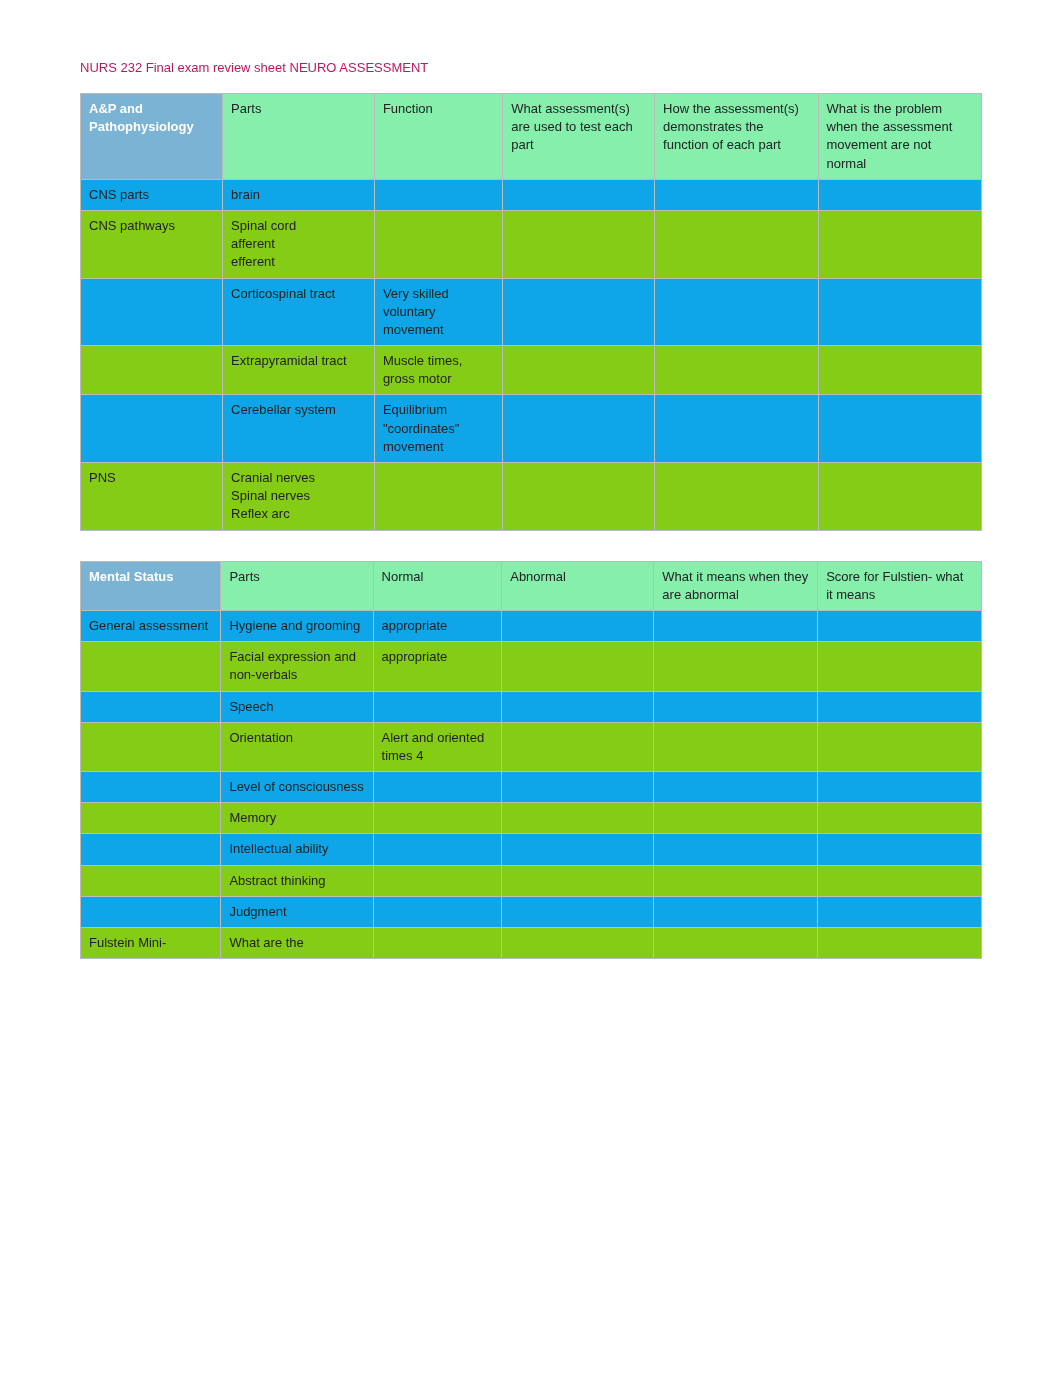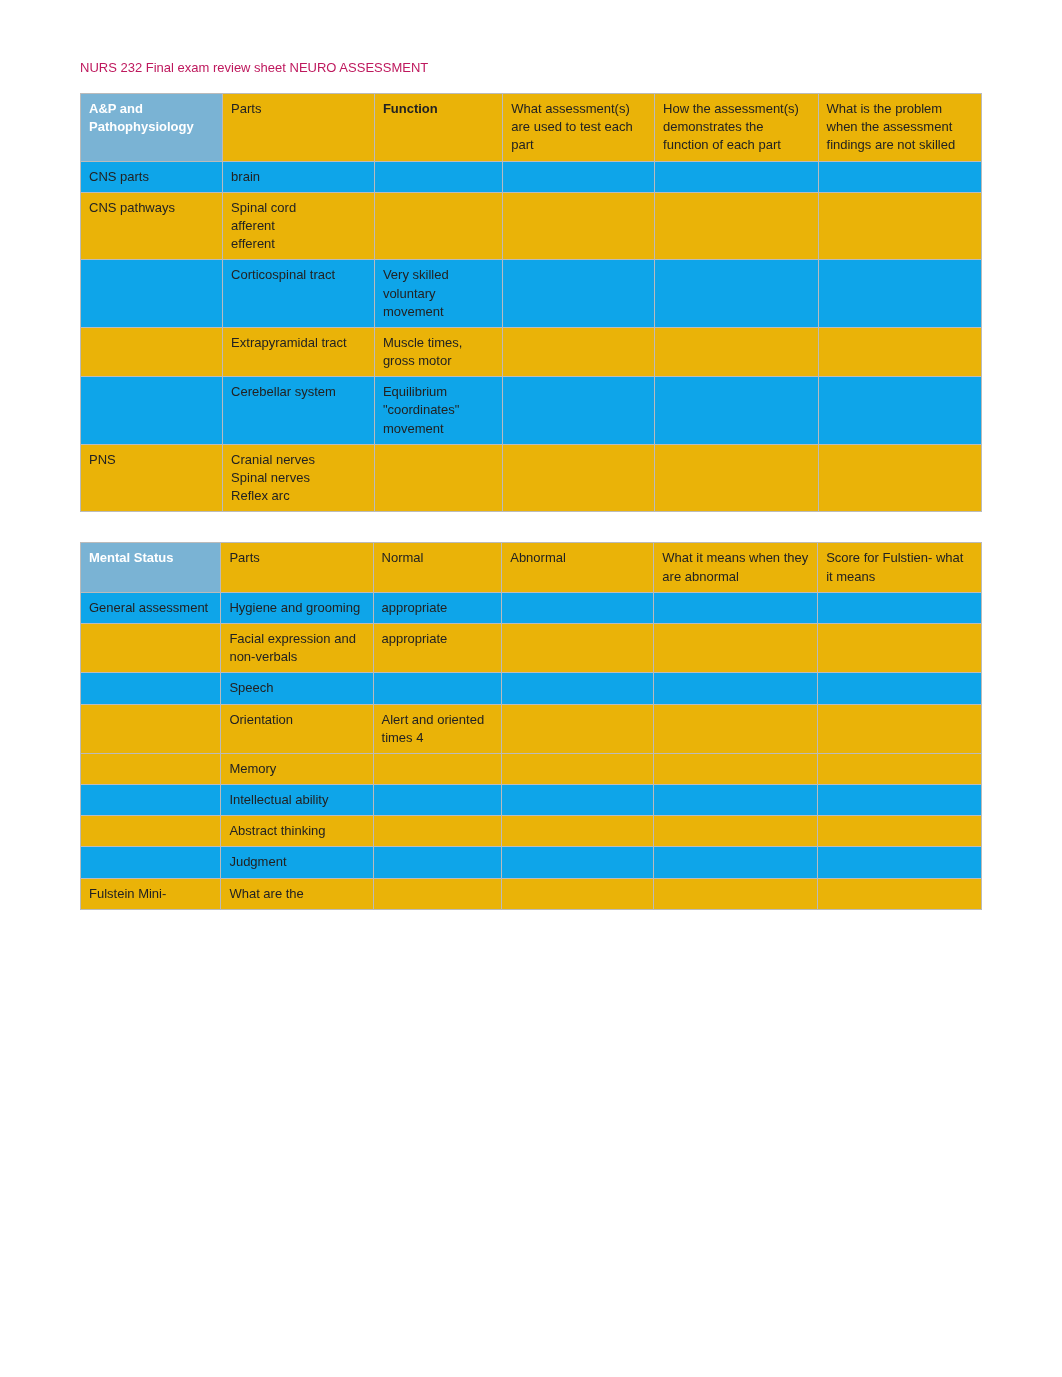--- a/index.html
+++ b/index.html
@@ -27,45 +27,45 @@
       vertical-align: top;
       font-size: 13px;
       line-height: 1.4;
     }
     .header-blue {
       background-color: #7ab3d4;
       color: #fff;
       font-weight: bold;
     }
     .header-plain {
-      background-color: #eab308;
+      background-color: #86efac;
       font-weight: normal;
     }
     .row-light {
-      background-color: #eab308;
+      background-color: #84cc16;
       padding-left: 36px;
     }
     .row-white {
       background-color: #0ea5e9;
     }
   </style>
 </head>
 <body>
 
 <div class="page-title">NURS 232 Final exam review sheet NEURO ASSESSMENT</div>
 
 <table>
   <thead>
     <tr>
       <td class="header-blue" style="width:120px;">A&amp;P and Pathophysiology</td>
       <td class="header-plain" style="width:130px;">Parts</td>
-      <td class="header-plain" style="width:110px;font-weight:bold;">Function</td>
+      <td class="header-plain" style="width:110px;">Function</td>
       <td class="header-plain" style="width:130px;">What assessment(s) are used to test each part</td>
       <td class="header-plain" style="width:140px;">How the assessment(s) demonstrates the function of each part</td>
-      <td class="header-plain" style="width:140px;">What is the problem when the assessment findings are not skilled</td>
+      <td class="header-plain" style="width:140px;">What is the problem when the assessment movement are not normal</td>
     </tr>
   </thead>
   <tbody id="table1-body">
   <tr class="row-white">
         <td style="white-space: pre-line;">CNS parts</td>
         <td style="white-space: pre-line;">brain</td>
         <td style="white-space: pre-line;"></td>
         <td style="white-space: pre-line;"></td>
         <td style="white-space: pre-line;"></td>
         <td style="white-space: pre-line;"></td>
@@ -154,20 +154,28 @@
         <td style="white-space: pre-line;"></td>
       </tr>
       <tr class="row-light">
         <td style="white-space: pre-line;"></td>
         <td style="white-space: pre-line;">Orientation</td>
         <td style="white-space: pre-line;">Alert and oriented times 4</td>
         <td style="white-space: pre-line;"></td>
         <td style="white-space: pre-line;"></td>
         <td style="white-space: pre-line;"></td>
       </tr>
+      <tr class="row-white">
+        <td style="white-space: pre-line;"></td>
+        <td style="white-space: pre-line;">Level of consciousness</td>
+        <td style="white-space: pre-line;"></td>
+        <td style="white-space: pre-line;"></td>
+        <td style="white-space: pre-line;"></td>
+        <td style="white-space: pre-line;"></td>
+      </tr>
       <tr class="row-light">
         <td style="white-space: pre-line;"></td>
         <td style="white-space: pre-line;">Memory</td>
         <td style="white-space: pre-line;"></td>
         <td style="white-space: pre-line;"></td>
         <td style="white-space: pre-line;"></td>
         <td style="white-space: pre-line;"></td>
       </tr>
       <tr class="row-white">
         <td style="white-space: pre-line;"></td>

